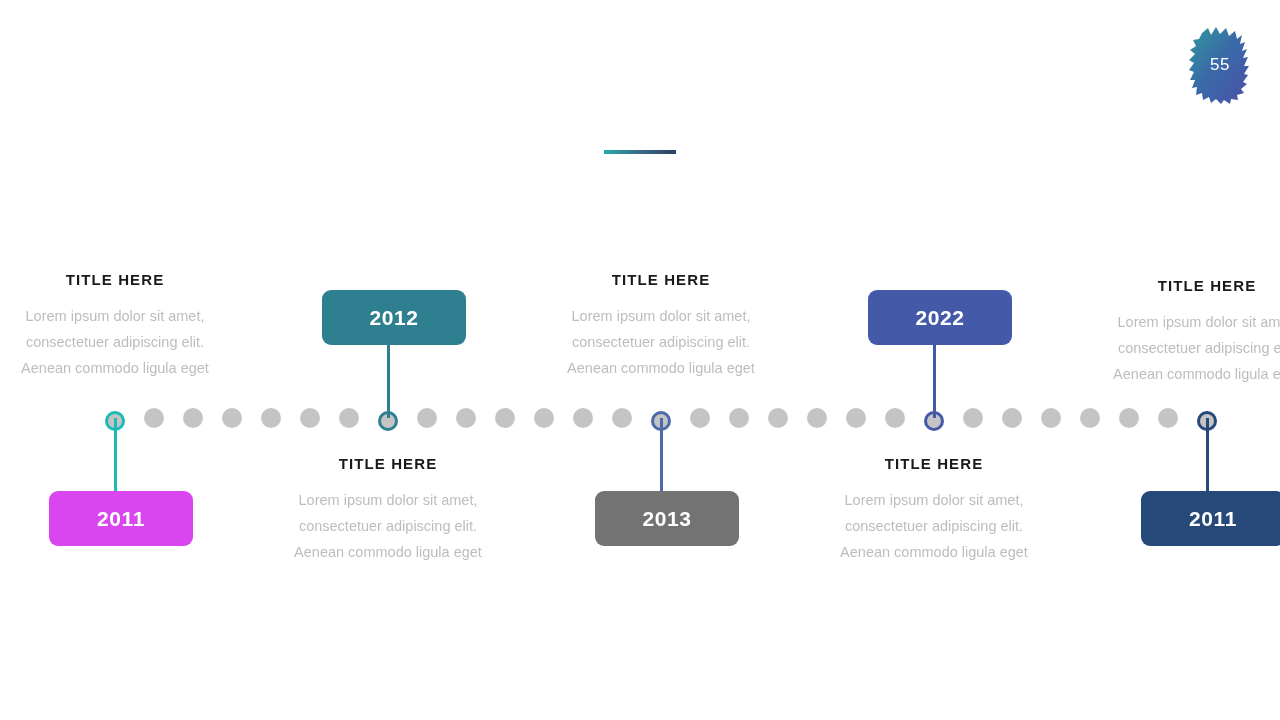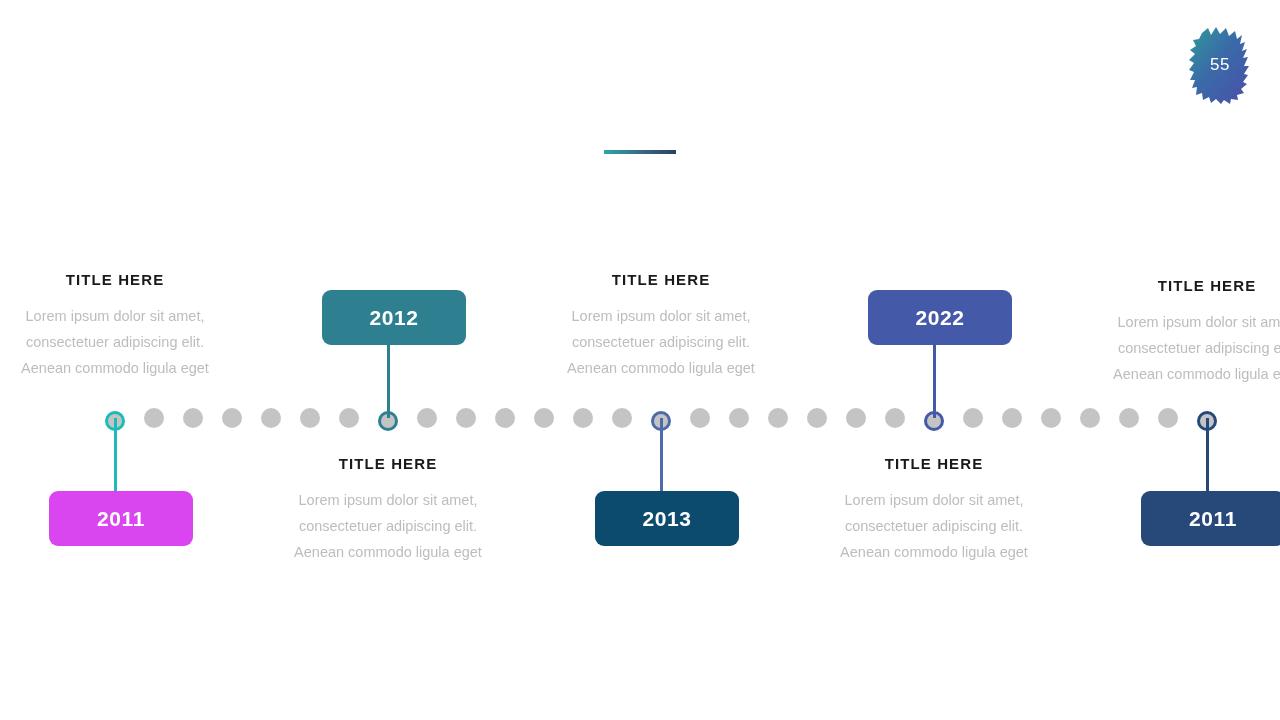--- a/index.html
+++ b/index.html
@@ -199,21 +199,21 @@
       </div>
       <div class="connector" style="background: rgb(46, 128, 145); left: 386.5px; top: 345px; height: 73px;"></div>
       <div class="year-box" style="background: rgb(46, 128, 145); left: 322px; top: 290px;">
         <span>2012</span>
       </div>
       <div class="text-block" style="left: 268px; top: 455px;">
         <p class="text-title">TITLE HERE</p>
         <p class="text-body">Lorem ipsum dolor sit amet,<br>consectetuer adipiscing elit.<br>Aenean commodo ligula eget</p>
       </div>
       <div class="connector" style="background: rgb(76, 107, 170); left: 659.5px; top: 418px; height: 73px;"></div>
-      <div class="year-box" style="background: #0c4a6e; left: 595px; top: 491px;">
+      <div class="year-box" style="background: #737373; left: 595px; top: 491px;">
         <span>2013</span>
       </div>
       <div class="text-block" style="left: 541px; top: 271px;">
         <p class="text-title">TITLE HERE</p>
         <p class="text-body">Lorem ipsum dolor sit amet,<br>consectetuer adipiscing elit.<br>Aenean commodo ligula eget</p>
       </div>
       <div class="connector" style="background: rgb(68, 90, 168); left: 932.5px; top: 345px; height: 73px;"></div>
       <div class="year-box" style="background: rgb(68, 90, 168); left: 868px; top: 290px;">
         <span>2022</span>
       </div>

